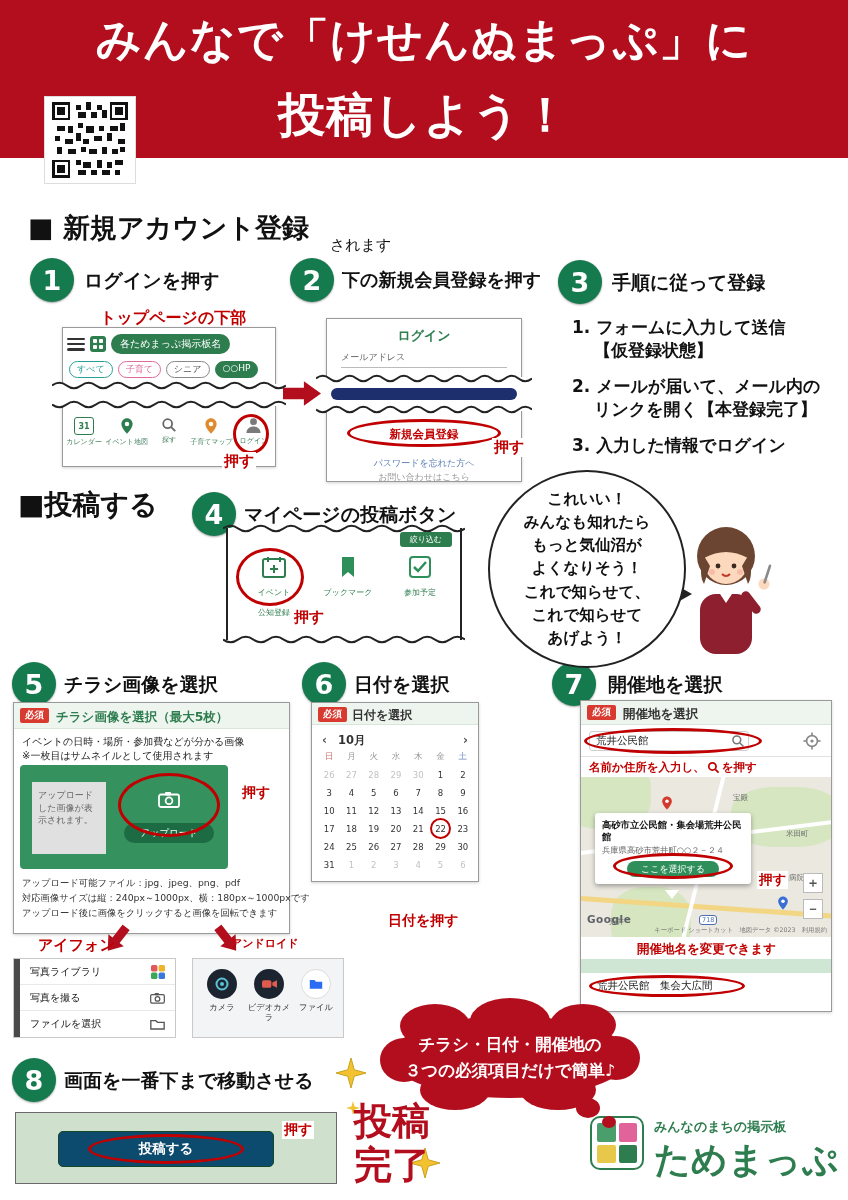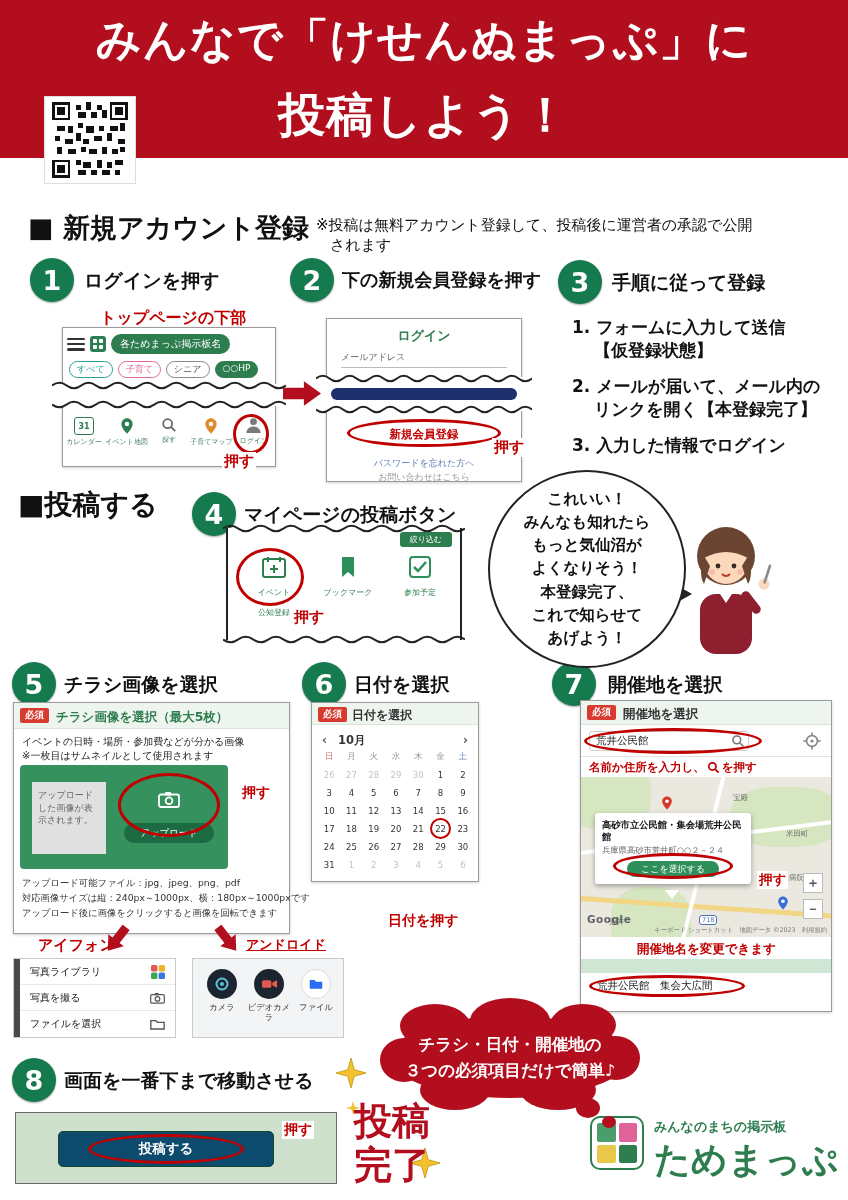--- a/index.html
+++ b/index.html
@@ -196,21 +196,20 @@
       <rect x="21" y="23" width="2" height="2"></rect>
         <rect x="24" y="22" width="3" height="2"></rect>
         <rect x="10" y="26" width="3" height="2"></rect>
       <rect x="15" y="26" width="2" height="2"></rect>
         <rect x="19" y="26" width="3" height="2"></rect>
         <rect x="24" y="26" width="2" height="2"></rect>
     </svg>
   </div>
 
   <div class="abs" style="left:28px;top:210px;font-size:27px;font-weight:700;">■ 新規アカウント登録</div>
-  <div class="abs" style="left:316px;top:216px;font-size:15px;">※投稿は無料アカウント登録して、投稿後に運営者の承認で公開</div>
   <div class="abs" style="left:330px;top:236px;font-size:15px;">されます</div>
 
   <div class="stepnum" style="left:30px;top:258px;">1</div>
   <div class="steplabel" style="left:84px;top:268px;">ログインを押す</div>
   <div class="redcap" style="left:100px;top:308px;font-size:16px;">トップページの下部</div>
 
   <div class="shot" style="left:62px;top:327px;width:214px;height:140px;">
     <div class="topbar">
       <span class="burger">
           <i></i>
@@ -374,21 +373,21 @@
       </div>
   </div>
   <div class="press" style="left:292px;top:608px;">押す</div>
 
   <div class="bubble-tail"></div>
   <div class="bubble">
     <div>これいい！</div>
     <div>みんなも知れたら</div>
     <div>もっと気仙沼が</div>
     <div>よくなりそう！</div>
-    <div>本登録完了、</div>
+    <div>これで知らせて、</div>
     <div>これで知らせて</div>
     <div>あげよう！</div>
   </div>
   <div class="abs" style="left:676px;top:522px;width:104px;height:140px;">
     <svg width="104" height="140" viewBox="0 0 104 140">
       <ellipse cx="50" cy="34" rx="29" ry="29" fill="#6b4531"></ellipse>
       <circle cx="50" cy="40" r="22" fill="#fcd8bc"></circle>
       <path d="M28 36 A22 22 0 0 1 72 36 Q50 24 28 36 Z" fill="#6b4531"></path>
       <path d="M28 34 Q22 52 28 62 L34 44 Z" fill="#6b4531"></path>
       <path d="M72 34 Q78 52 72 62 L66 44 Z" fill="#6b4531"></path>
@@ -436,21 +435,21 @@
     <svg width="30" height="22" viewBox="0 0 40 26">
         <path d="M0 7 H22 V0 L40 13 L22 26 V19 H0 Z" fill="#b30e1e"></path>
       </svg>
   </div>
   <div class="arrow abs" style="left:212px;top:928px;transform:rotate(52deg);">
     <svg width="30" height="22" viewBox="0 0 40 26">
         <path d="M0 7 H22 V0 L40 13 L22 26 V19 H0 Z" fill="#b30e1e"></path>
       </svg>
   </div>
   <div class="redcap" style="left:38px;top:936px;font-size:15px;">アイフォン</div>
-  <div class="redcap" style="left:246px;top:936px;font-size:13px;text-decoration:underline;">アンドロイド</div>
+  <div class="redcap" style="left:231px;top:936px;font-size:11px;">アンドロイド</div>
 
   <div class="sheet" style="left:13px;top:958px;width:163px;height:80px;">
     <div class="sliver"></div>
     <div class="srow">
       <span class="slabel">写真ライブラリ</span>
       <svg width="14" height="14" viewBox="0 0 14 14">
           <rect x="0" y="0" width="6.4" height="6.4" rx="1.5" fill="#e3575b"></rect>
           <rect x="7.6" y="0" width="6.4" height="6.4" rx="1.5" fill="#f0b429"></rect>
           <rect x="0" y="7.6" width="6.4" height="6.4" rx="1.5" fill="#3aa657"></rect>
           <rect x="7.6" y="7.6" width="6.4" height="6.4" rx="1.5" fill="#3b78dd"></rect>

